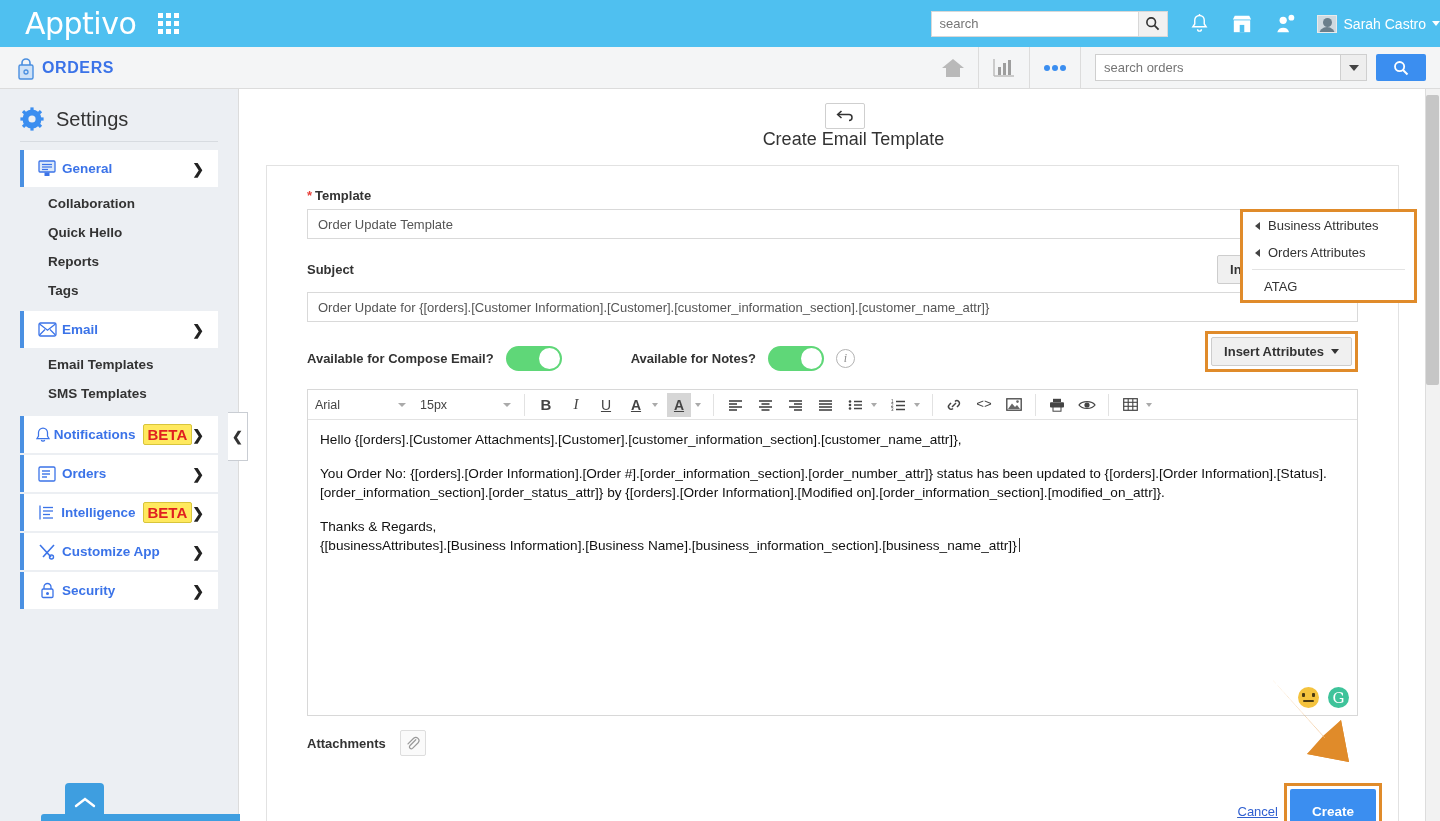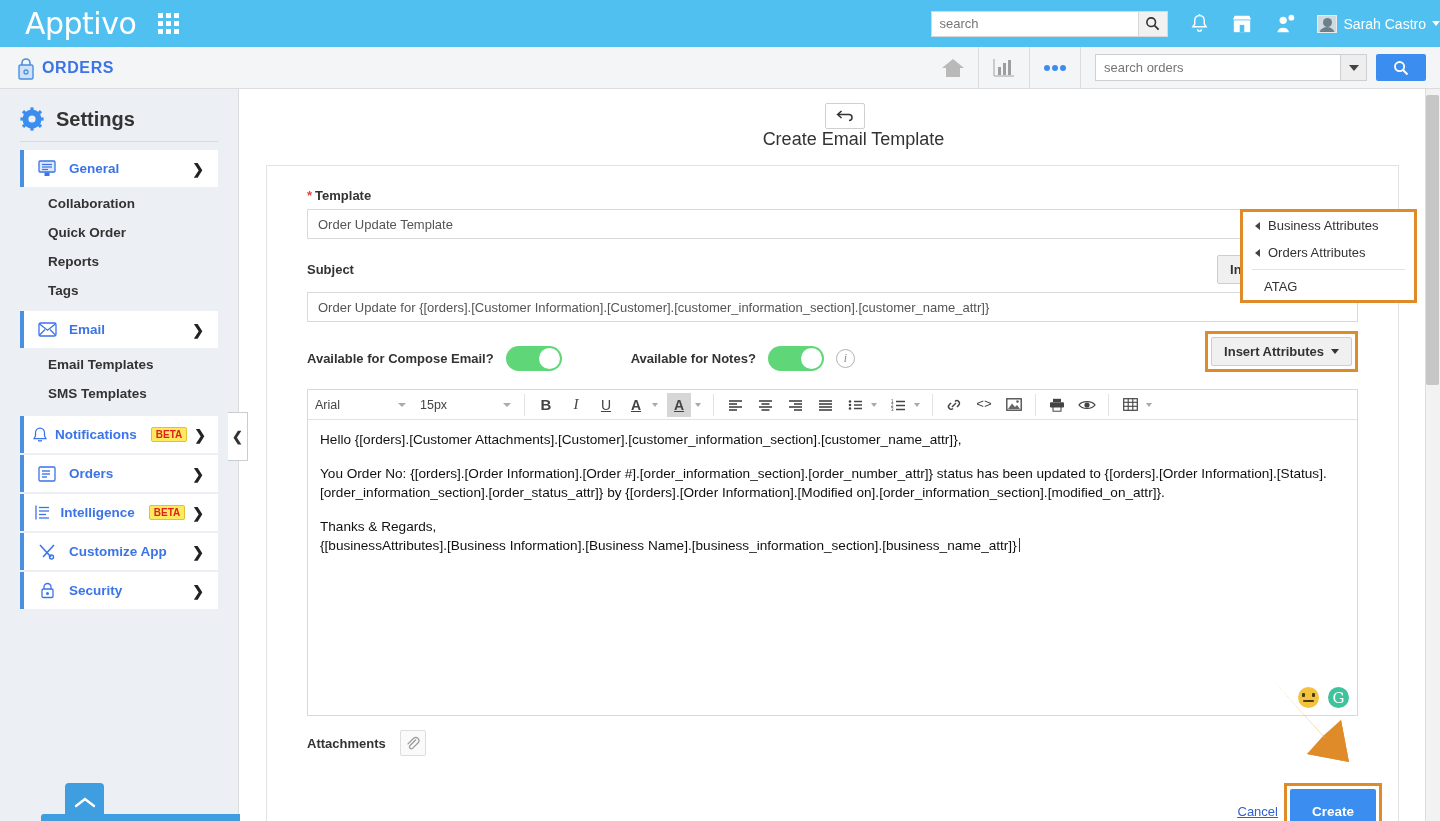--- a/index.html
+++ b/index.html
@@ -80,31 +80,31 @@
     display: flex; align-items: center; justify-content: center; cursor: pointer;
     border-radius: 2px;
   }
 
   
   .sidebar {
     position: absolute; top: 89px; left: 0; width: 239px; height: 732px;
     background: #eceff3; border-right: 1px solid #dcdcdc;
   }
   .settings-head { display: flex; align-items: center; padding: 18px 0 10px 20px; }
-  .settings-head .t { font-size: 20px; color: #333; margin-left: 12px; font-weight: bold; }
+  .settings-head .t { font-size: 20px; color: #333; margin-left: 12px; }
   .hr { height: 1px; background: #d7dbe0; margin: 0 20px 8px 20px; }
   .nav-item {
     display: flex; align-items: center; height: 37px; margin: 0 20px 2px 20px;
-    background: #ffffff; border-left: 4px solid #4a90e2; cursor: pointer; position: relative; gap: 7px;
+    background: #ffffff; border-left: 4px solid #4a90e2; cursor: pointer; position: relative;
   }
   .nav-item .ico { width: 30px; display: flex; justify-content: center; margin-left: 8px; }
   .nav-item .lbl { color: #3b73e8; font-size: 13.5px; font-weight: bold; }
   .nav-item .chev { margin-left: auto; margin-right: 14px; color: #222; font-size: 14px; font-weight: bold; }
   .badge {
-    background: #ffe95e; color: #e02020; font-size: 10px; font-weight: bold;
+    background: #ffe95e; color: #e02020; font-size: 15px; font-weight: bold;
     border: 1px solid #d8c53a; border-radius: 2px; padding: 1px 4px; margin-left: 7px;
   }
   .sub-item {
     padding: 0 0 0 48px; height: 29px; display: flex; align-items: center;
     color: #333; font-size: 13.5px; font-weight: bold; cursor: pointer;
   }
   .collapse-handle {
     position: absolute; left: 228px; top: 412px; width: 20px; height: 49px;
     background: #fff; border: 1px solid #c9cdd3; border-left: none;
     display: flex; align-items: center; justify-content: center; cursor: pointer;
@@ -401,21 +401,21 @@
           <rect x="6.5" y="12.5" width="5" height="3.5" fill="#3b73e8"></rect>
         </svg>
       </span>
       <span class="lbl">General</span>
       <span class="chev">❯</span>
     </div>
     <div class="sub-item">
       <span>Collaboration</span>
     </div>
     <div class="sub-item">
-      <span>Quick Order</span>
+      <span>Quick Hello</span>
     </div>
     <div class="sub-item">
       <span>Reports</span>
     </div>
     <div class="sub-item">
       <span>Tags</span>
     </div>
 
     <div class="nav-item" style="margin-top:6px">
       <span class="ico">

